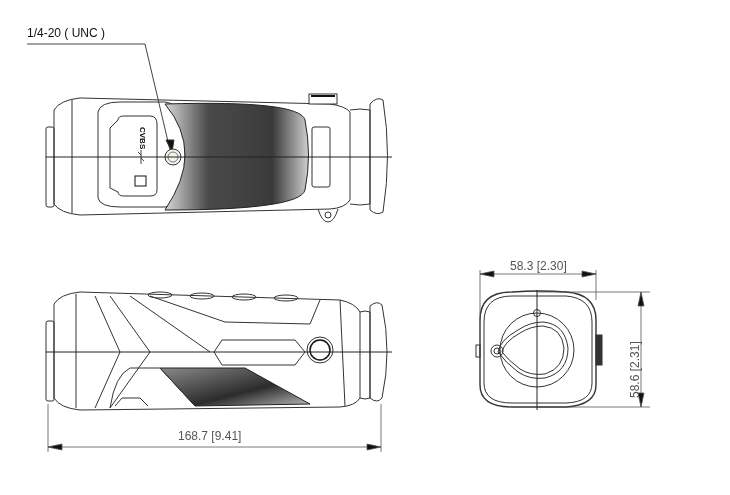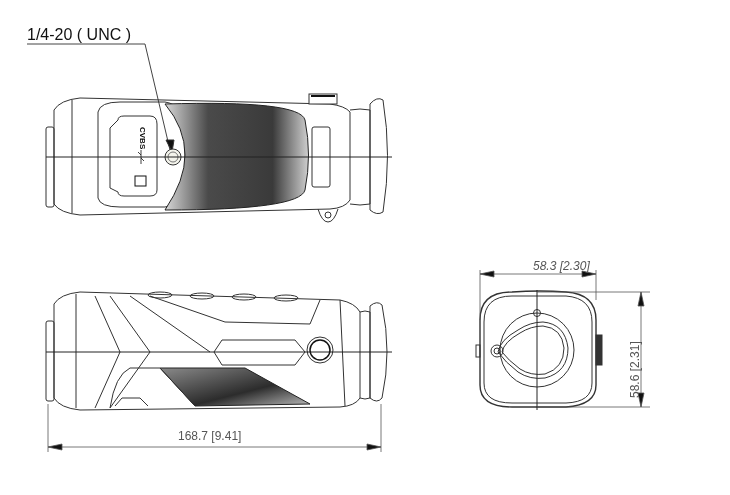--- a/index.html
+++ b/index.html
@@ -1,21 +1,21 @@
 <!DOCTYPE html>
 <html><head>
 <meta charset="utf-8">
 <style>
   html,body{margin:0;padding:0;background:#ffffff;}
   body{width:730px;height:495px;position:relative;overflow:hidden;font-family:"Liberation Sans",sans-serif;}
   svg{position:absolute;left:0;top:0;}
   .lbl{position:absolute;color:#222;white-space:nowrap;}
-  .thread{left:27px;top:26px;font-size:16px;color:#111;letter-spacing:0px;}
+  .thread{left:27px;top:26px;font-size:12px;color:#111;letter-spacing:0px;}
   .dim{font-size:12px;color:#555;}
-  .dim-width{left:533px;top:259px;font-style:italic;}
+  .dim-width{left:510px;top:259px;}
   .dim-length{left:178px;top:429px;}
   .dim-height{left:628px;top:318px;transform:rotate(-90deg);transform-origin:left top;}
 </style>
 </head>
 <body>
 
 <svg width="730" height="495" viewBox="0 0 730 495">
   <defs>
     <linearGradient id="grip" x1="0" y1="0" x2="1" y2="0">
       <stop offset="0" stop-color="#d8d8d8"></stop>

